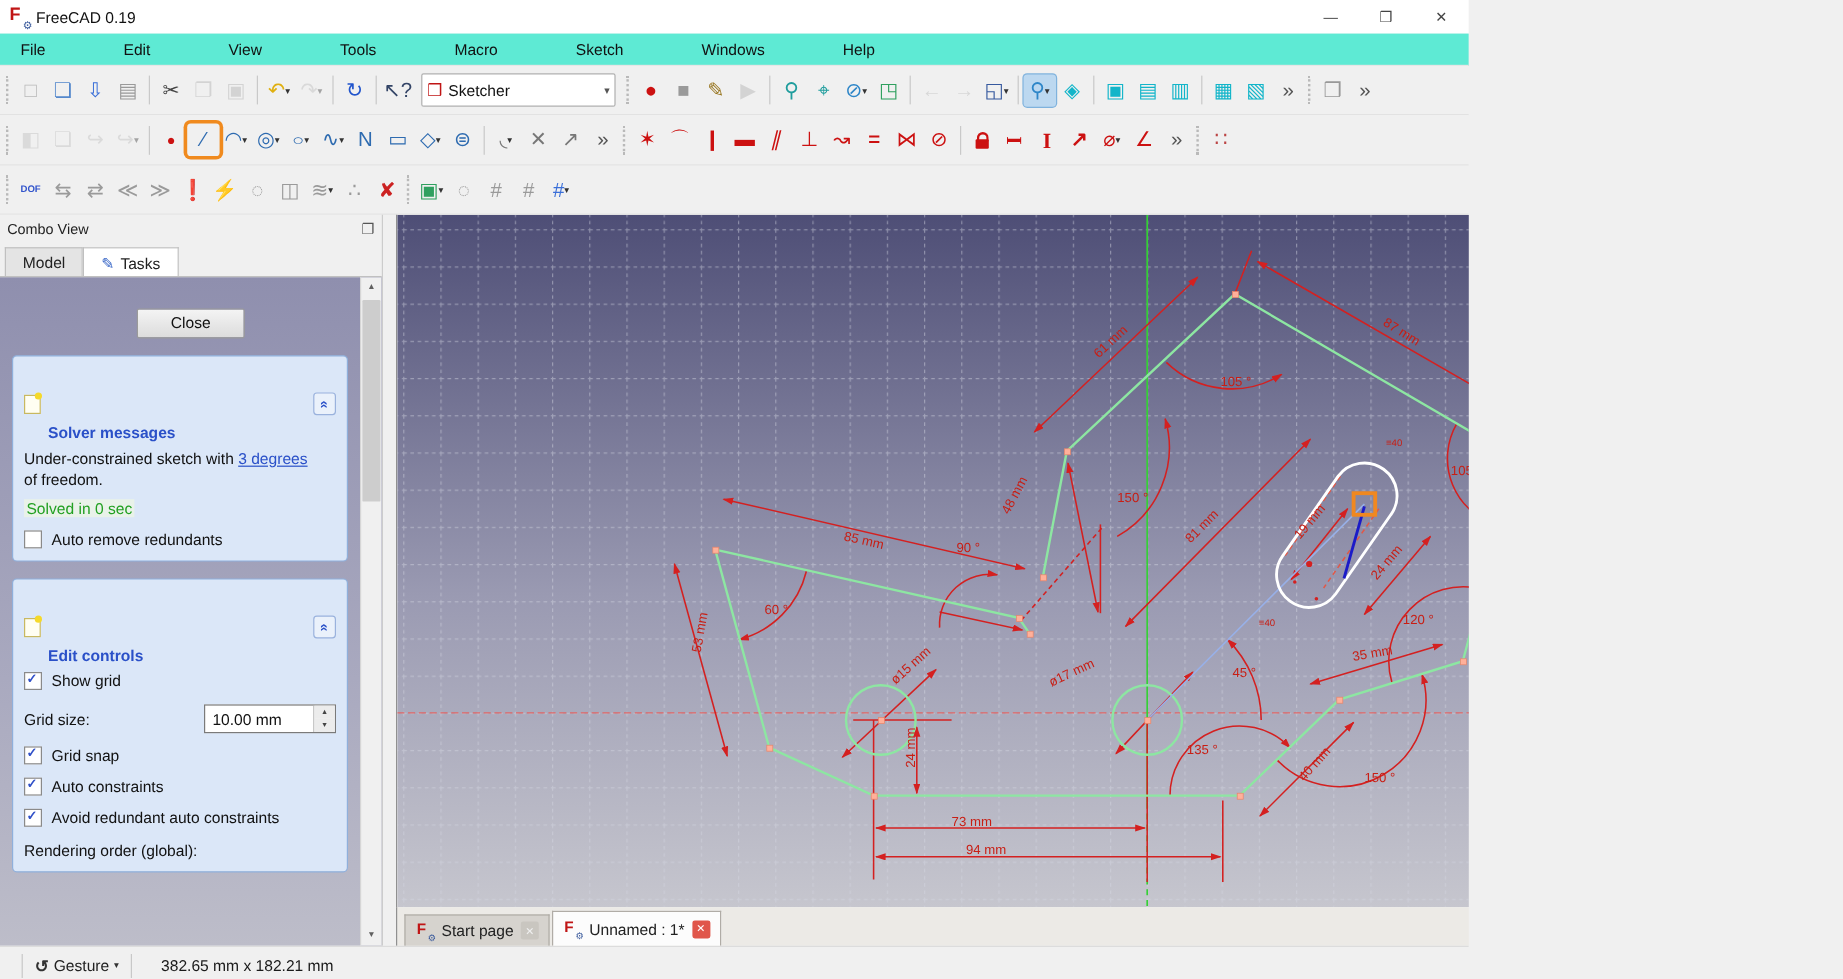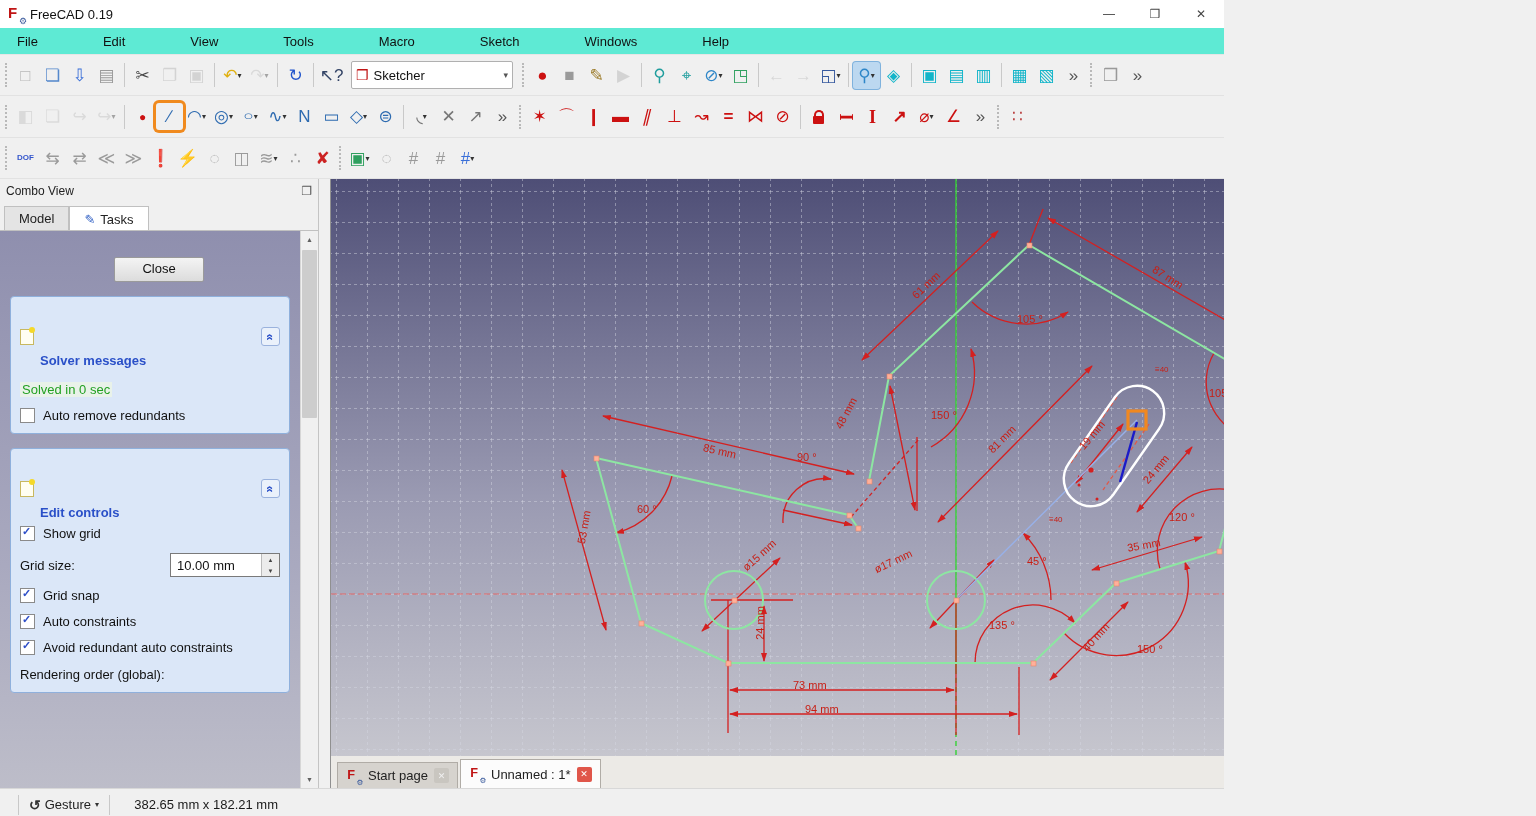--- a/index.html
+++ b/index.html
@@ -484,20 +484,21 @@
 
           <div class="section">
             <div class="sec-head">
               <span class="note-ico"></span>
               <span class="sec-title">Solver messages</span>
               <span class="collapse-btn">
                   <span>«</span>
                 </span>
             </div>
             <div class="sec-body">
+              <div class="msg-line"><span>Under-constrained sketch with </span><a class="dof-link">3 degrees</a><br><span>of freedom.</span></div>
               <span class="solved">Solved in 0 sec</span>
               <div class="cb-row">
                 <span class="cbx"></span>
                 <span>Auto remove redundants</span>
               </div>
             </div>
           </div>
 
           <div class="section">
             <div class="sec-head">

